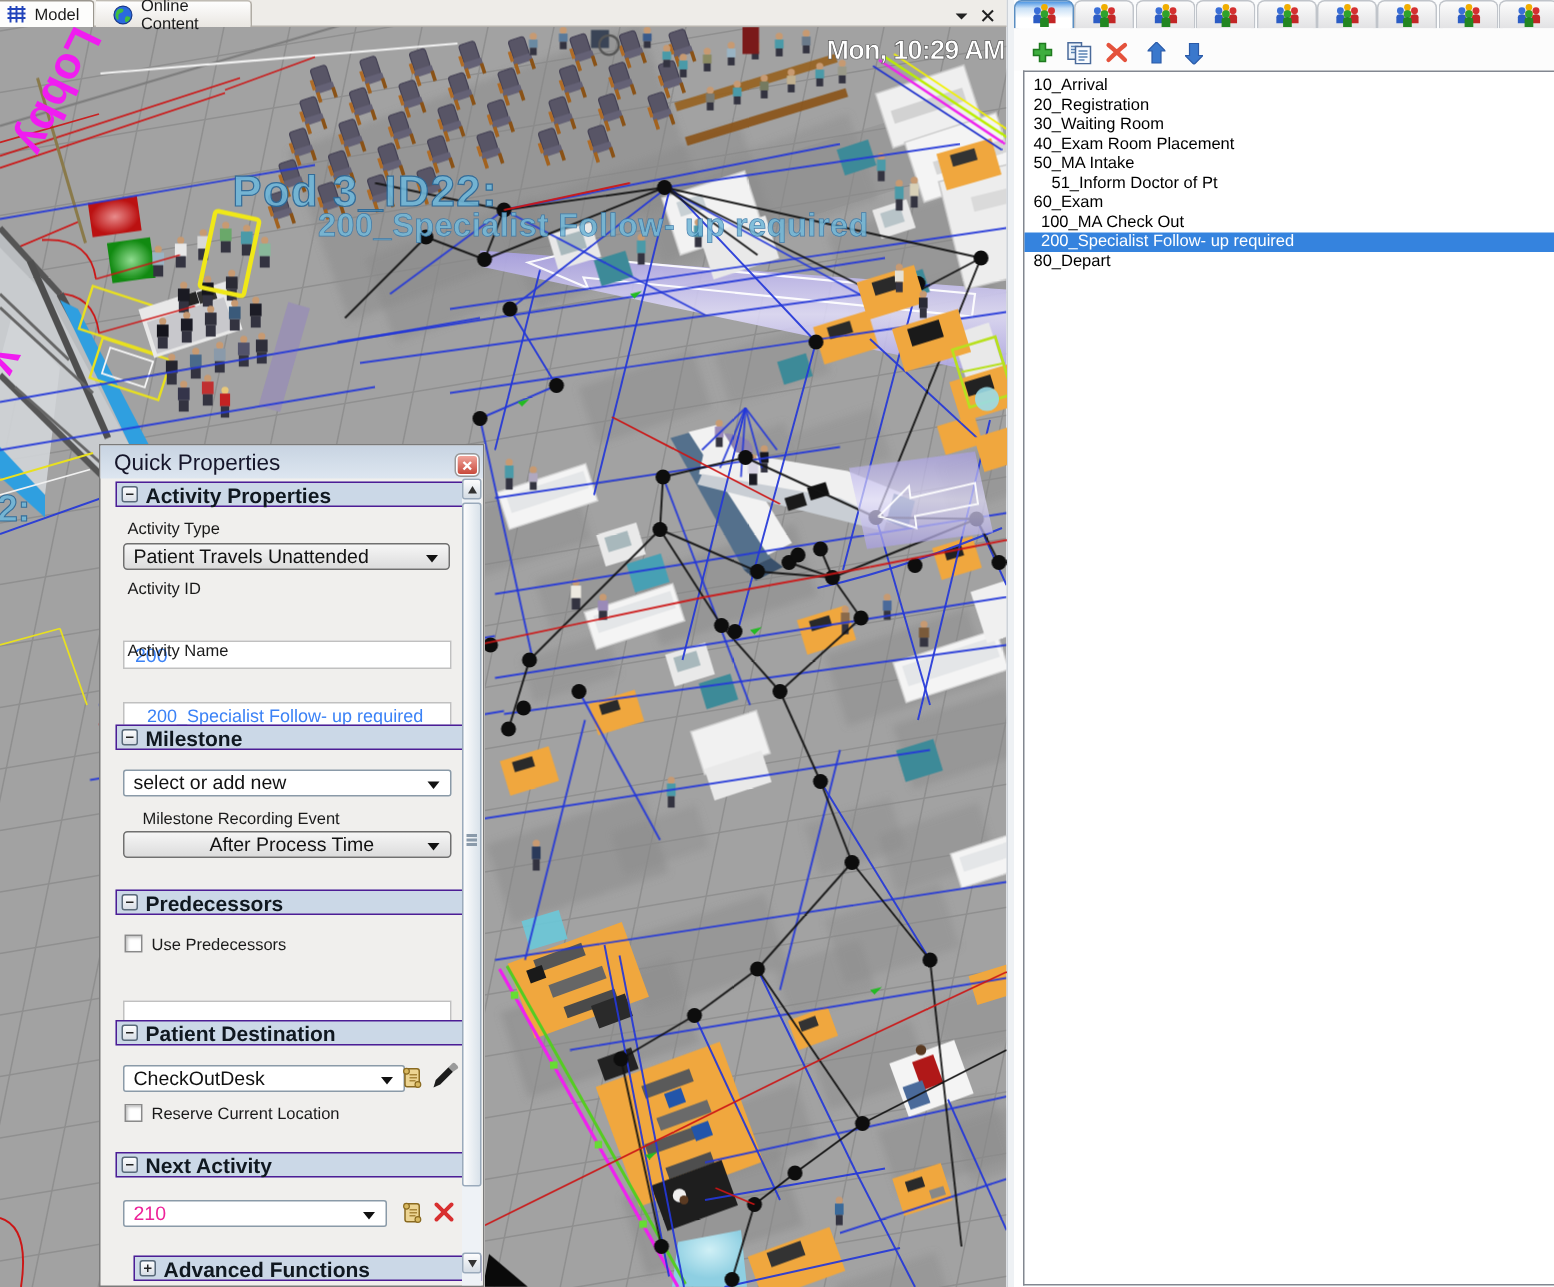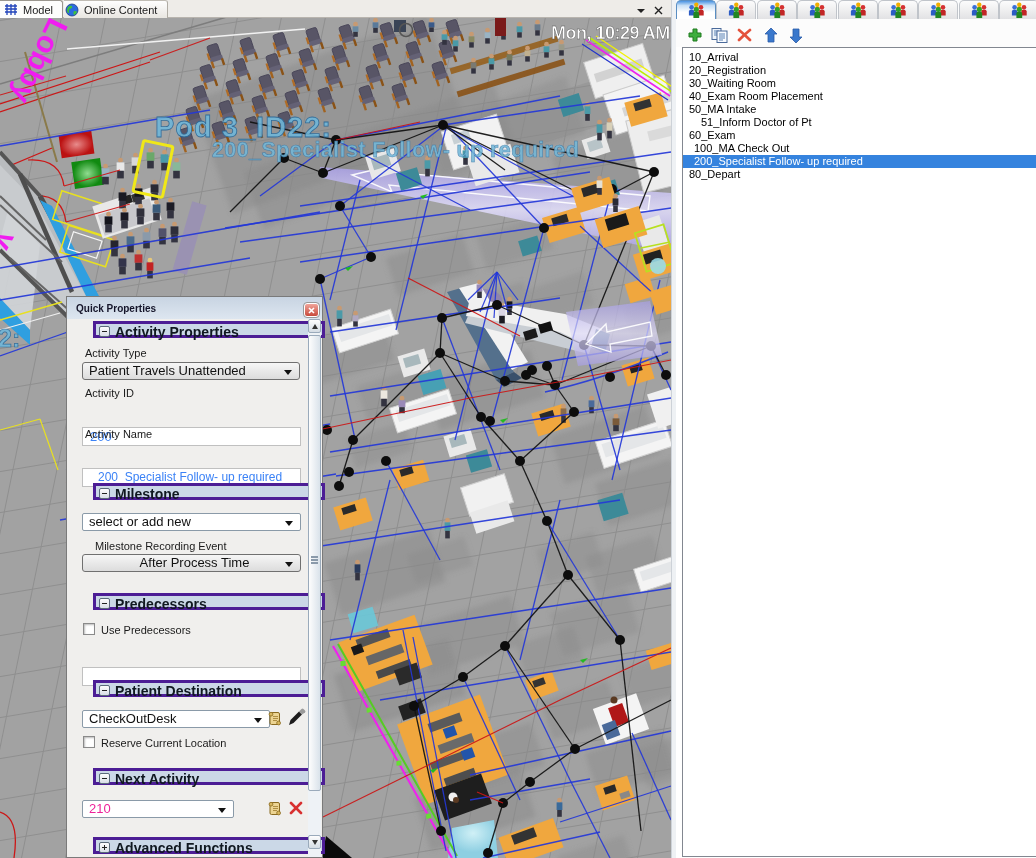--- a/index.html
+++ b/index.html
@@ -1,36 +1,36 @@
 <!DOCTYPE html>
 <html><head><meta charset="utf-8"><style>
 * { margin:0; padding:0; box-sizing:border-box; }
 html,body { width:1036px; height:858px; overflow:hidden; font-family:"Liberation Sans",sans-serif; background:#fff; }
 #root { position:relative; width:1036px; height:858px; }
 #scene { position:absolute; left:0; top:0; }
 #lstrip { position:absolute; left:0; top:0; width:671px; height:18px; background:#eeece8; border-bottom:1px solid #b8b4ae; z-index:5; }
 .ltab { position:absolute; top:0; height:18px; font-size:11px; color:#1a1a1a; display:flex; align-items:center; }
 #ltab1 { left:0; width:63px; background:#fdfdfc; border-right:1px solid #9a968e; border-top:1px solid #9a968e; border-radius:0 3px 0 0; padding-left:4px; }
-#ltab2 { left:64px; width:104px; background:linear-gradient(#fefefe,#e9e6e1); border-right:1px solid #b0aca4; border-top:1px solid #c0bcb4; border-radius:0 3px 0 0; padding-left:1px; }
+#ltab2 { left:64px; width:104px; background:linear-gradient(#fefefe,#e9e6e1); border-right:1px solid #b0aca4; border-top:1px solid #c0bcb4; border-radius:0 3px 0 0; padding-left:11px; }
 .ltab svg { margin-right:5px; }
 #lstrip .winbtn { position:absolute; top:1px; color:#222; font-size:12px; }
 #split { position:absolute; left:671px; top:0; width:5px; height:858px; background:#eef1f4; border-left:1px solid #cdd2d8; z-index:4; }
 #rpanel { position:absolute; left:676px; top:0; width:360px; height:858px; background:#fff; }
 #rtabs { position:absolute; left:0; top:0; width:360px; height:19px; background:#fbfcfd; }
 .rtab { position:absolute; top:0; width:40px; height:19px; background:linear-gradient(#fcfcfc,#e2e2e4); border:1px solid #c0c4ca; border-bottom:none; border-radius:5px 5px 0 0; display:flex; align-items:center; justify-content:center; }
 .rtab.sel { background:linear-gradient(#4a94e4 0%,#c8e0f6 25%,#ffffff 62%); border-color:#5a8ec2; }
 #rtoolbar { position:absolute; left:0; top:19px; width:360px; height:28px; background:#fcfcfc; }
 #rtoolbar svg { position:absolute; top:9px; }
 #rlist { position:absolute; left:6px; top:47px; width:354px; height:810px; background:#fff; border:1px solid #828790; border-right:none; font-size:11px; color:#000; padding-top:3px; }
 .lrow { height:13px; line-height:13px; white-space:nowrap; }
 .lrow.sel { background:#3583de; color:#fff; }
 #qp { position:absolute; left:66px; top:296px; width:257px; height:562px; background:#f0efed; border:1px solid #7a7a7a; z-index:6; }
-#qptitle { position:absolute; left:0; top:0; width:255px; height:22px; background:linear-gradient(#c8d4e2,#dde6f0); font-size:10px; color:#15152a; line-height:24px; padding-left:9px;font-weight:bold; }
+#qptitle { position:absolute; left:0; top:0; width:255px; height:22px; background:linear-gradient(#c8d4e2,#dde6f0); font-size:15px; color:#15152a; line-height:24px; padding-left:9px; }
 #qpclose { position:absolute; right:3px; top:6px; width:15px; height:14px; background:linear-gradient(#f0a49a,#c84a3c); border:1px solid #fff; outline:1px solid #999; border-radius:3px; color:#fff; font-size:10px; font-weight:bold; text-align:center; line-height:13px; }
-.qphdr { position:absolute; left:26px; width:232px; height:17px; background:#cbd8e7; border:3px solid #4c1d95; font-size:14px; font-weight:bold; color:#101820; line-height:16px; padding-left:19px; }
+.qphdr { position:absolute; left:10px; width:232px; height:17px; background:#cbd8e7; border:1px solid #4c1d95; font-size:14px; font-weight:bold; color:#101820; line-height:16px; padding-left:19px; }
 .qpbox { position:absolute; left:3px; top:2px; width:11px; height:11px; background:linear-gradient(#fdfdfd,#d8dee6); border:1px solid #5a6a7a; border-radius:2px; }
 .qpbox i { position:absolute; left:2px; top:4px; width:5px; height:1.4px; background:#222; }
 .qpbox.pl i:last-child { left:3.8px; top:2.2px; width:1.4px; height:5px; }
 .qplbl { position:absolute; font-size:11px; color:#1a1a1a; }
 .combo { position:absolute; height:18px; background:linear-gradient(#f6f6f6,#dcdcdc); border:1px solid #707070; border-radius:3px; font-size:13px; color:#111; line-height:16px; padding-left:6px; }
 .combow { position:absolute; height:18px; background:#fff; border:1px solid #8a9aa8; border-radius:2px; font-size:13px; color:#111; line-height:16px; padding-left:6px; }
 .tbox { position:absolute; height:19px; background:#fff; border:1px solid #c0c0c0; font-size:13px; color:#3b82f6; line-height:17px; padding-left:7px;margin-top:26px; }
 .arr { position:absolute; right:7px; top:7px; width:0; height:0; border-left:4px solid transparent; border-right:4px solid transparent; border-top:5px solid #111; }
 .chk { position:absolute; width:12px; height:12px; background:#fff; border:1px solid #8a8a8a; box-shadow:inset 1px 1px 2px #bbb; }
 #qpscroll { position:absolute; right:1px; top:22px; width:13px; height:538px; background:#eef2f6; }
@@ -1233,31 +1233,31 @@
       </svg>
   <svg style="position:absolute; left:221px; top:411px;" width="18" height="18" viewBox="0 0 18 18">
         <path d="M1,17 L2.5,12 L11,3.5 L14,6.5 L5.5,15 z" fill="#1c1c1c"></path>
         <path d="M11,3.5 L13.5,1 Q14.5,0 15.5,1 L17,2.5 Q18,3.5 17,4.5 L14,6.5 z" fill="#9a9a9a"></path>
       </svg>
   <div class="chk" style="left:16px; top:439px;"></div>
   <div class="qplbl" style="left:34px; top:440px;">Reserve Current Location</div>
   <div class="qphdr" style="top:471px;"><span class="qpbox">
           <i></i>
         </span>Next Activity</div>
-  <div class="combow" style="left:15px; top:503px; width:152px; color:#ee2299;">210<span class="arr"></span></div>
+  <div class="combow" style="left:15px; top:503px; width:176px; color:#ee2299;">210<span class="arr"></span></div>
   <svg style="position:absolute; left:200px; top:503px;" width="16" height="16" viewBox="0 0 16 16">
         <rect x="3" y="2.5" width="9.5" height="12" rx="1.5" fill="#ecd492" stroke="#8a6a20" stroke-width="1"></rect>
         <circle cx="4" cy="4.2" r="1.9" fill="#d8b860" stroke="#8a6a20" stroke-width="0.8"></circle>
         <circle cx="11.6" cy="13" r="1.9" fill="#d8b860" stroke="#8a6a20" stroke-width="0.8"></circle>
         <path d="M6,6.5 h5 M6,8.5 h5 M6,10.5 h4" stroke="#a8863a" stroke-width="0.9"></path>
       </svg>
   <svg style="position:absolute; left:222px; top:504px;" width="14" height="14" viewBox="0 0 14 14">
         <path d="M2,2 L12,12 M12,2 L2,12" stroke="#d83030" stroke-width="2.6" stroke-linecap="round"></path>
       </svg>
-  <div class="qphdr" style="top:540px;"><span class="qpbox pl">
+  <div class="qphdr" style="top:540px;margin-left:12px;"><span class="qpbox pl">
           <i></i>
           <i></i>
         </span>Advanced Functions</div>
   <div id="qpscroll">
     <div id="qpsup">
           <div class="tri-up"></div>
         </div>
     <div id="qpthumb">
           <div style="margin-top:220px">
             <div class="grip"></div>

